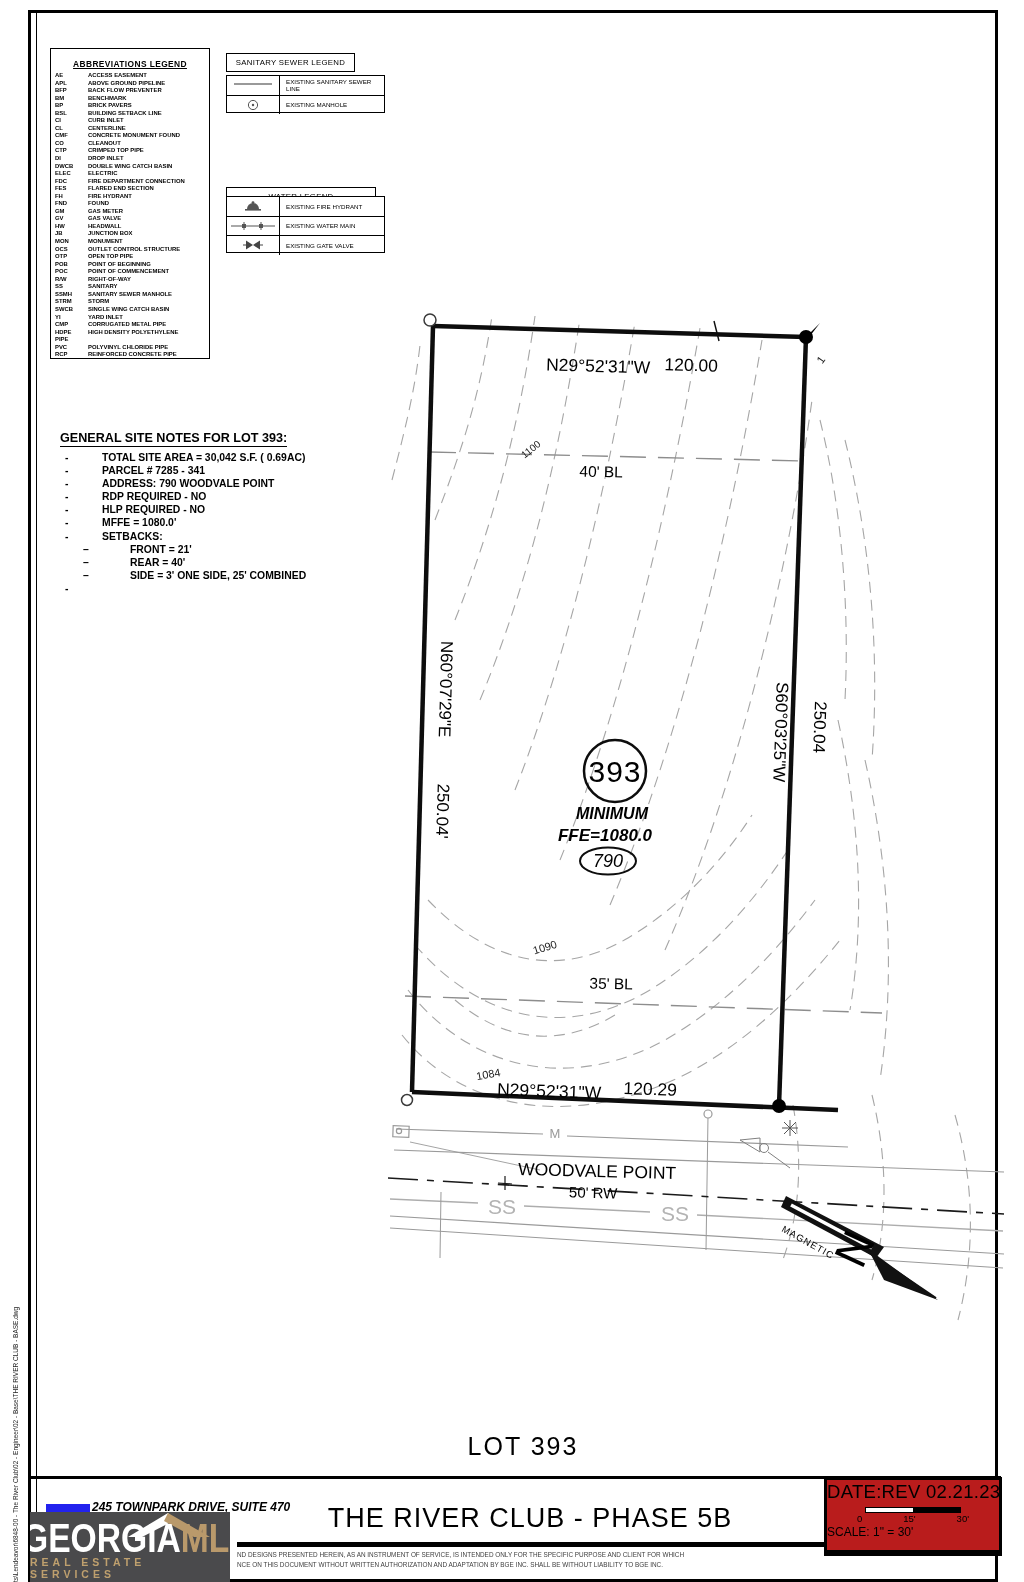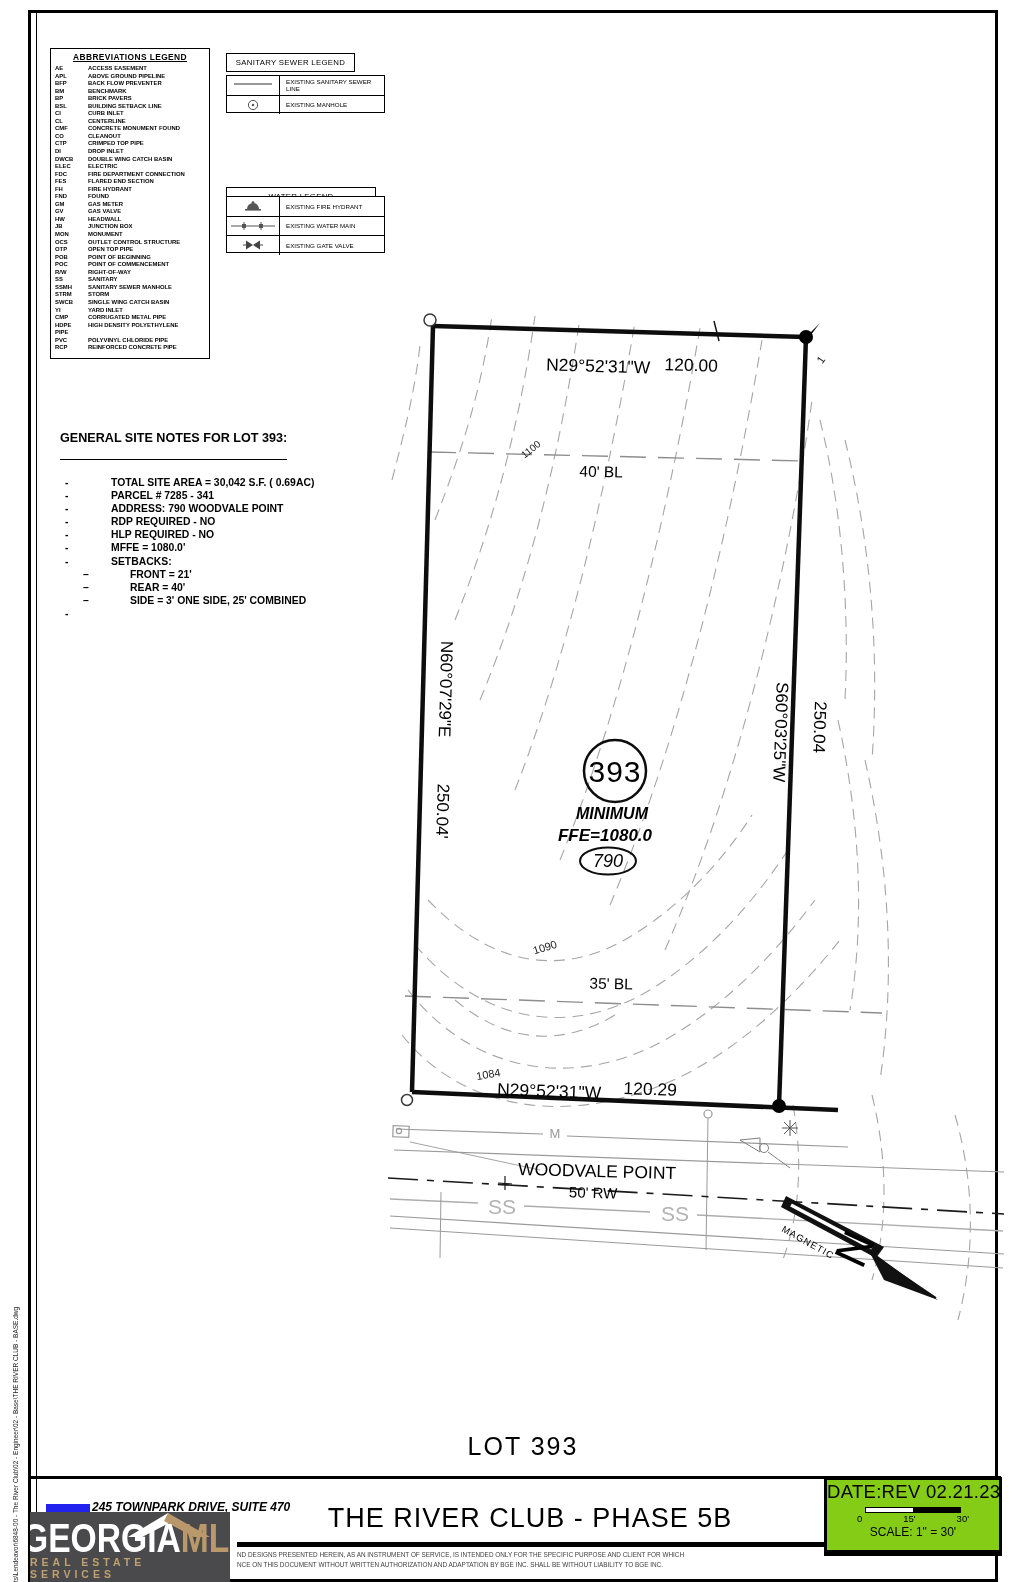--- a/index.html
+++ b/index.html
@@ -11,61 +11,61 @@
     border:3px solid #000;box-sizing:border-box}
   .inner-border-line{position:absolute;left:36px;top:12px;width:1px;height:1570px;background:#000}
 
   
   .vpath{position:absolute;left:12px;top:1138px;height:444px;width:12px;
     writing-mode:vertical-rl;transform:rotate(180deg);
     font-size:6.5px;color:#222;white-space:nowrap}
 
   
   .abbr-box{position:absolute;left:50px;top:48px;width:160px;height:311px;
-    border:1.6px solid #000;box-sizing:border-box;padding-top:3px;background:#fff}
+    border:1.6px solid #000;box-sizing:border-box;padding-top:10px;background:#fff}
   .abbr-title{font-size:8.4px;font-weight:bold;text-align:center;
     text-decoration:underline;letter-spacing:.4px;margin-bottom:3px}
   .abbr-row{display:flex;font-size:5.9px;font-weight:bold;line-height:7.55px}
   .abbr-key{width:33px;padding-left:4px;flex:none}
   .abbr-val{flex:1}
 
   
   .lgd-header{position:absolute;border:1.6px solid #000;box-sizing:border-box;
     display:flex;align-items:center;justify-content:center;
     font-size:7.8px;letter-spacing:.3px;background:#fff}
   .lgd-body{position:absolute;border:1.6px solid #000;box-sizing:border-box;background:#fff}
   .lgd-row{display:flex;align-items:stretch;height:18.5px;border-top:1px solid #000}
   .lgd-row:first-child{border-top:none}
   .lgd-sym{width:52px;border-right:1px solid #000;display:flex;
     align-items:center;justify-content:center;flex:none}
   .lgd-desc{flex:1;padding-left:6px;font-size:6.2px;display:flex;align-items:center}
 
   
   .notes{position:absolute;left:60px;top:428px;width:302px}
   .notes-title{font-size:12.6px;font-weight:bold;border-bottom:1.6px solid #000;
-    display:inline-block;padding-bottom:14px;margin-bottom:16px}
+    display:inline-block;padding-bottom:1px;margin-bottom:4px}
   .note-row{display:flex;font-size:10.4px;font-weight:bold;line-height:13.1px}
   .note-dash{margin-left:5px;width:8px;flex:none}
-  .note-text{margin-left:38px;flex:1}
+  .note-text{margin-left:29px;flex:1}
   .note-row[data-level="1"] .note-dash{margin-left:23px}
   .note-row[data-level="1"] .note-text{margin-left:39px}
 
   svg.plat{position:absolute;left:0;top:0}
   svg.plat text{font-family:"Liberation Sans",sans-serif}
 
   
   .lot-title{position:absolute;left:393px;top:1432px;width:260px;text-align:center;
     font-size:25px;letter-spacing:2px}
   .tb-rule{position:absolute;left:31px;top:1476px;width:970px;height:2.5px;background:#000}
   .project-title{position:absolute;left:240px;top:1503px;width:580px;text-align:center;
     font-size:27px;letter-spacing:1px;white-space:nowrap}
   .tb-thick{position:absolute;left:237px;top:1542px;width:587px;height:4.5px;background:#000}
   .date-box{position:absolute;left:824px;top:1477px;width:178px;height:79px;
-    border:3px solid #000;border-bottom-width:6px;box-sizing:border-box;background:#84cc16;
-    text-align:center}
+    border:3px solid #000;border-bottom-width:6px;box-sizing:border-box;background:#b91c1c;
+    text-align:left}
   .date-text{font-size:18.5px;margin-top:1px;letter-spacing:.3px;white-space:nowrap}
   .scalebar{width:96px;height:6px;margin:4px auto 0 auto;display:flex;border:1px solid #000;box-sizing:border-box}
   .scalebar .half-w{flex:1;background:#fff}
   .scalebar .half-b{flex:1;background:#000}
   .scale-ticks{width:112px;margin:0 auto;display:flex;justify-content:space-between;font-size:9.5px}
   .scale-label{font-size:12px;margin-top:1px}
 
   .disclaimer{position:absolute;left:237px;top:1550px;width:556px;
     font-size:6.4px;line-height:9.5px;color:#3d3d3d;white-space:nowrap;overflow:hidden}
 

